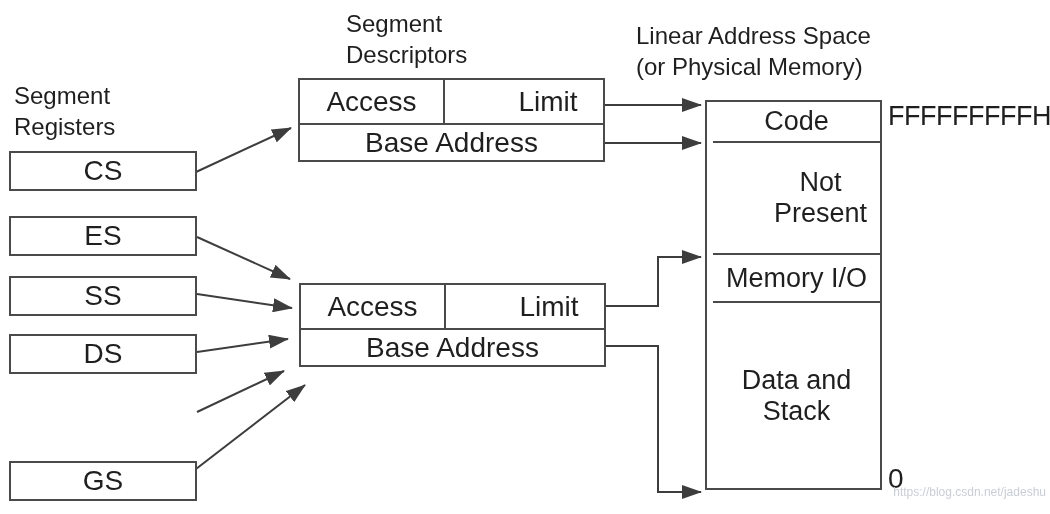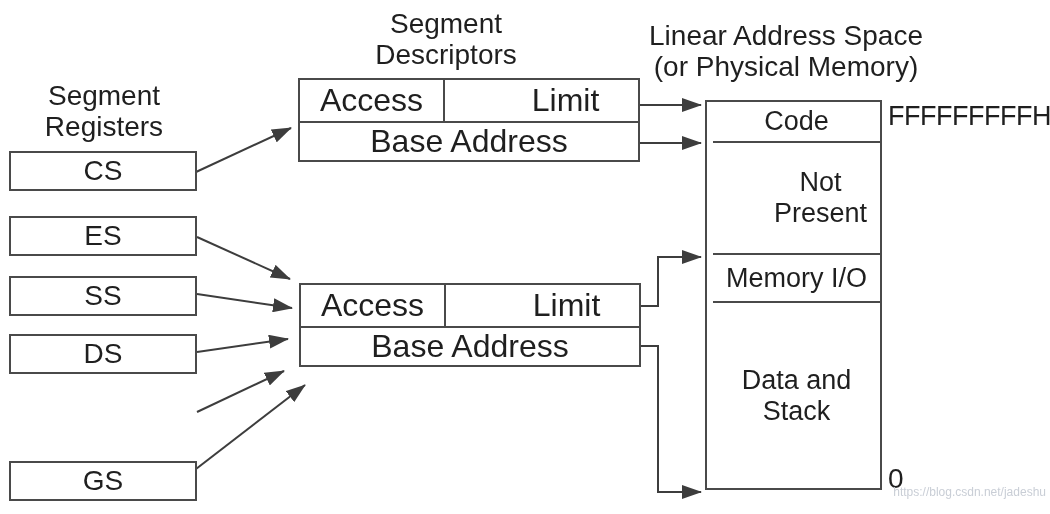--- a/index.html
+++ b/index.html
@@ -16,46 +16,45 @@
     font-family:"Liberation Sans","DejaVu Sans",sans-serif;
     color:var(--text);
     overflow:hidden;
   }
   svg.wires{position:absolute;left:0;top:0;width:1050px;height:514px;}
   svg.wires path{stroke:var(--line);stroke-width:2;fill:none;}
   svg.wires .ah{fill:var(--line);}
 
   .title{
     position:absolute;
-    text-align:center;
     white-space:pre-line;
-    font-size:28px;
+    font-size:24px;
     line-height:31px;
   }
   .title-registers{left:14px;top:80px;width:180px;}
   .title-descriptors{left:346px;top:8px;width:200px;}
   .title-linear{left:636px;top:20px;width:300px;}
 
   .reg-box{
     position:absolute;
     left:9px;width:188px;height:40px;
     border:2px solid var(--border);
     box-sizing:border-box;
     display:flex;align-items:center;justify-content:center;
     font-size:28px;
     background:#fff;
   }
   .desc-box{
     position:absolute;
-    width:342px;height:84px;
+    width:307px;height:84px;
     border:2px solid var(--border);
     box-sizing:border-box;
     display:flex;flex-direction:column;
     background:#fff;
-    font-size:32px;
+    font-size:28px;
   }
   .desc-row1{
     height:45px;box-sizing:border-box;
     border-bottom:2px solid var(--border);
     display:flex;
   }
   .desc-cell-access{
     width:145px;box-sizing:border-box;
     border-right:2px solid var(--border);
     display:flex;align-items:center;justify-content:center;

